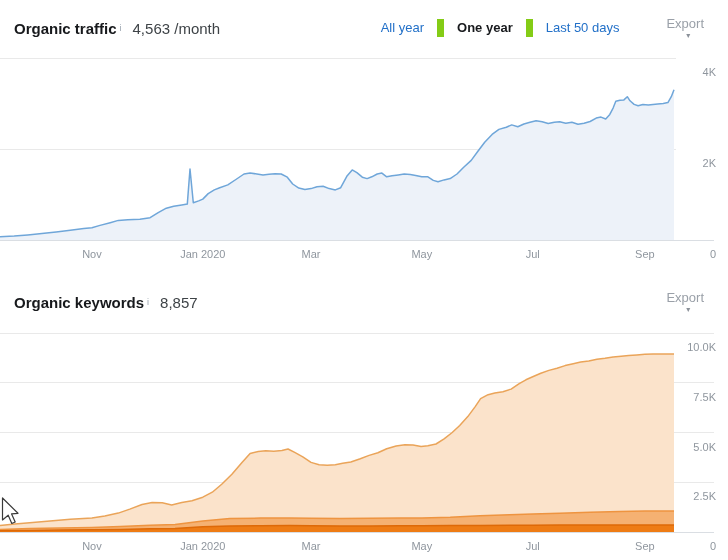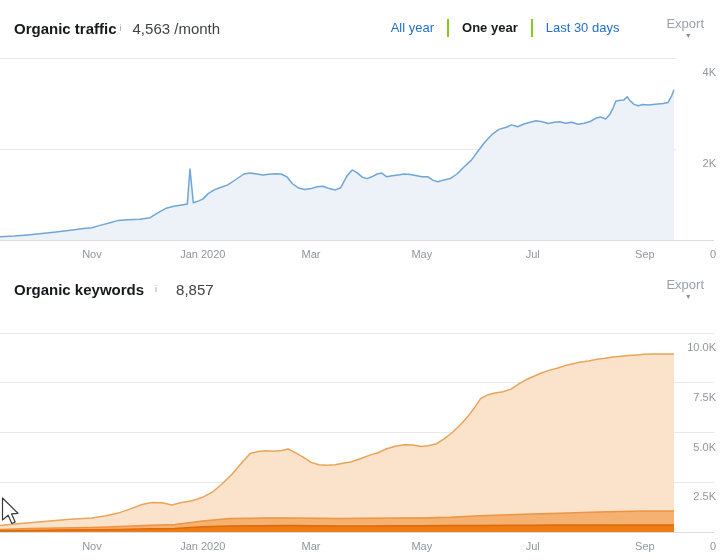--- a/index.html
+++ b/index.html
@@ -10,21 +10,21 @@
   .sec-header{
     position:absolute;left:14px;right:24px;
     display:flex;align-items:center;
   }
   .sec-title{font-size:15px;font-weight:bold;color:#17191c;}
   .info{font-size:9px;color:#9aa4af;margin-left:3px;margin-right:11px;vertical-align:super;}
   .sec-value{font-size:15px;color:#3e4writ347;color:#3e4347;}
   .range-tabs{margin-left:auto;display:flex;align-items:center;font-size:13px;line-height:18px;}
   .tab{color:#2270c8;padding:0 13px;cursor:pointer;white-space:nowrap;}
   .tab.active{color:#17191c;font-weight:bold;}
-  .tab + .tab{border-left:2px solid #84cc16;}
+  .tab + .tab{border-left:7px solid #84cc16;}
   .export{
     display:flex;align-items:center;color:#9aa0a8;font-size:13px;
     margin-left:34px;cursor:pointer;white-space:nowrap;flex-direction:column;
   }
   .export .caret{font-size:8px;margin-left:6px;color:#8b9199;}
   .export-solo{margin-left:auto;}
   svg.chart{position:absolute;left:0;display:block;}
   #chart1{top:55px;}
   #chart2{top:330px;}
   #cursor{position:absolute;left:1px;top:497px;z-index:5;}
@@ -35,21 +35,21 @@
 
 <div>
 
   <header class="sec-header" style="top:16px;">
     <span class="sec-title">Organic traffic</span>
     <sup class="info">i</sup>
     <span class="sec-value">4,563 /month</span>
     <nav class="range-tabs" id="range-tabs">
         <span class="tab">All year</span>
         <span class="tab active">One year</span>
-        <span class="tab">Last 30 days</span>
+        <span class="tab">Last 50 days</span>
       </nav>
     <div class="export">
       <span>Export</span>
       <span class="caret">▾</span>
     </div>
   </header>
 
   <svg id="chart1" class="chart" width="728" height="210" viewBox="0 0 728 210">
       <line x1="0" y1="3" x2="676" y2="3" stroke="#e9e9e9" stroke-width="1" shape-rendering="crispEdges"></line>
       <line x1="0" y1="94" x2="676" y2="94" stroke="#e9e9e9" stroke-width="1" shape-rendering="crispEdges"></line>
@@ -66,21 +66,21 @@
       <text x="716" y="112" text-anchor="end" fill="#8f969e" font-size="11">2K</text>
       <text x="716" y="203" text-anchor="end" fill="#8f969e" font-size="11">0</text>
       <text x="91.936" y="203" text-anchor="middle" fill="#8f969e" font-size="11">Nov</text>
       <text x="202.79999999999998" y="203" text-anchor="middle" fill="#8f969e" font-size="11">Jan 2020</text>
       <text x="310.96000000000004" y="203" text-anchor="middle" fill="#8f969e" font-size="11">Mar</text>
       <text x="421.824" y="203" text-anchor="middle" fill="#8f969e" font-size="11">May</text>
       <text x="532.688" y="203" text-anchor="middle" fill="#8f969e" font-size="11">Jul</text>
       <text x="644.904" y="203" text-anchor="middle" fill="#8f969e" font-size="11">Sep</text>
     </svg>
 
-  <header class="sec-header" style="top:277px;gap:8px;">
+  <header class="sec-header" style="top:290px;">
     <span class="sec-title">Organic keywords</span>
     <sup class="info">i</sup>
     <span class="sec-value">8,857</span>
     <div class="export export-solo">
       <span>Export</span>
       <span class="caret">▾</span>
     </div>
   </header>
 
   <svg id="chart2" class="chart" width="728" height="230" viewBox="0 0 728 230">

